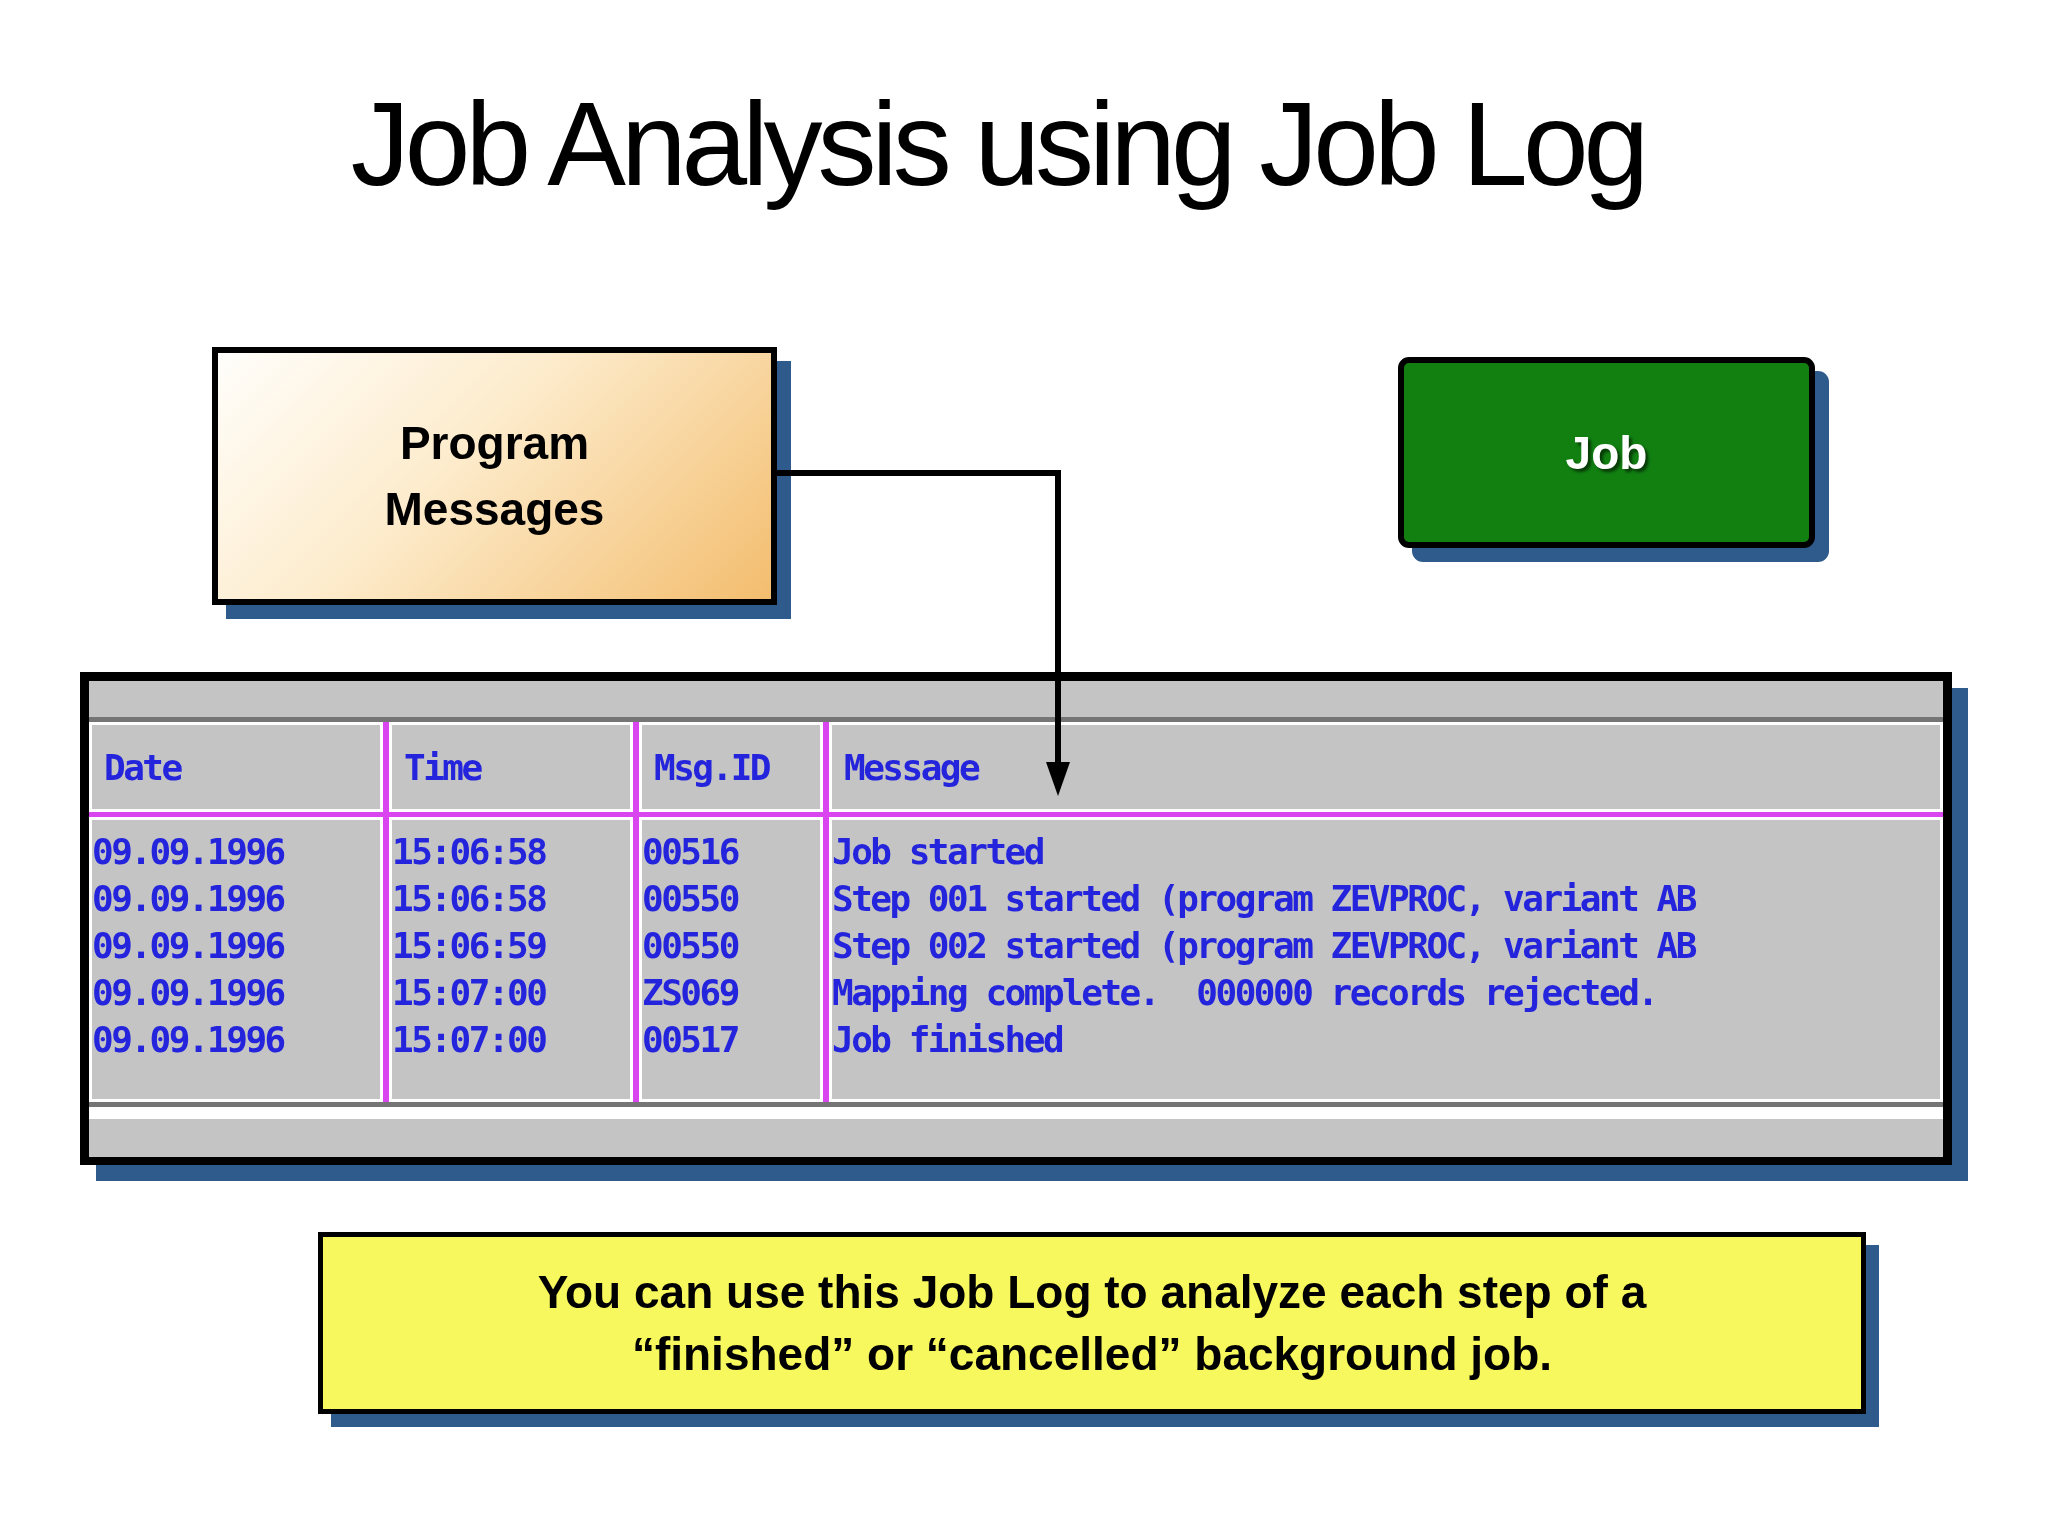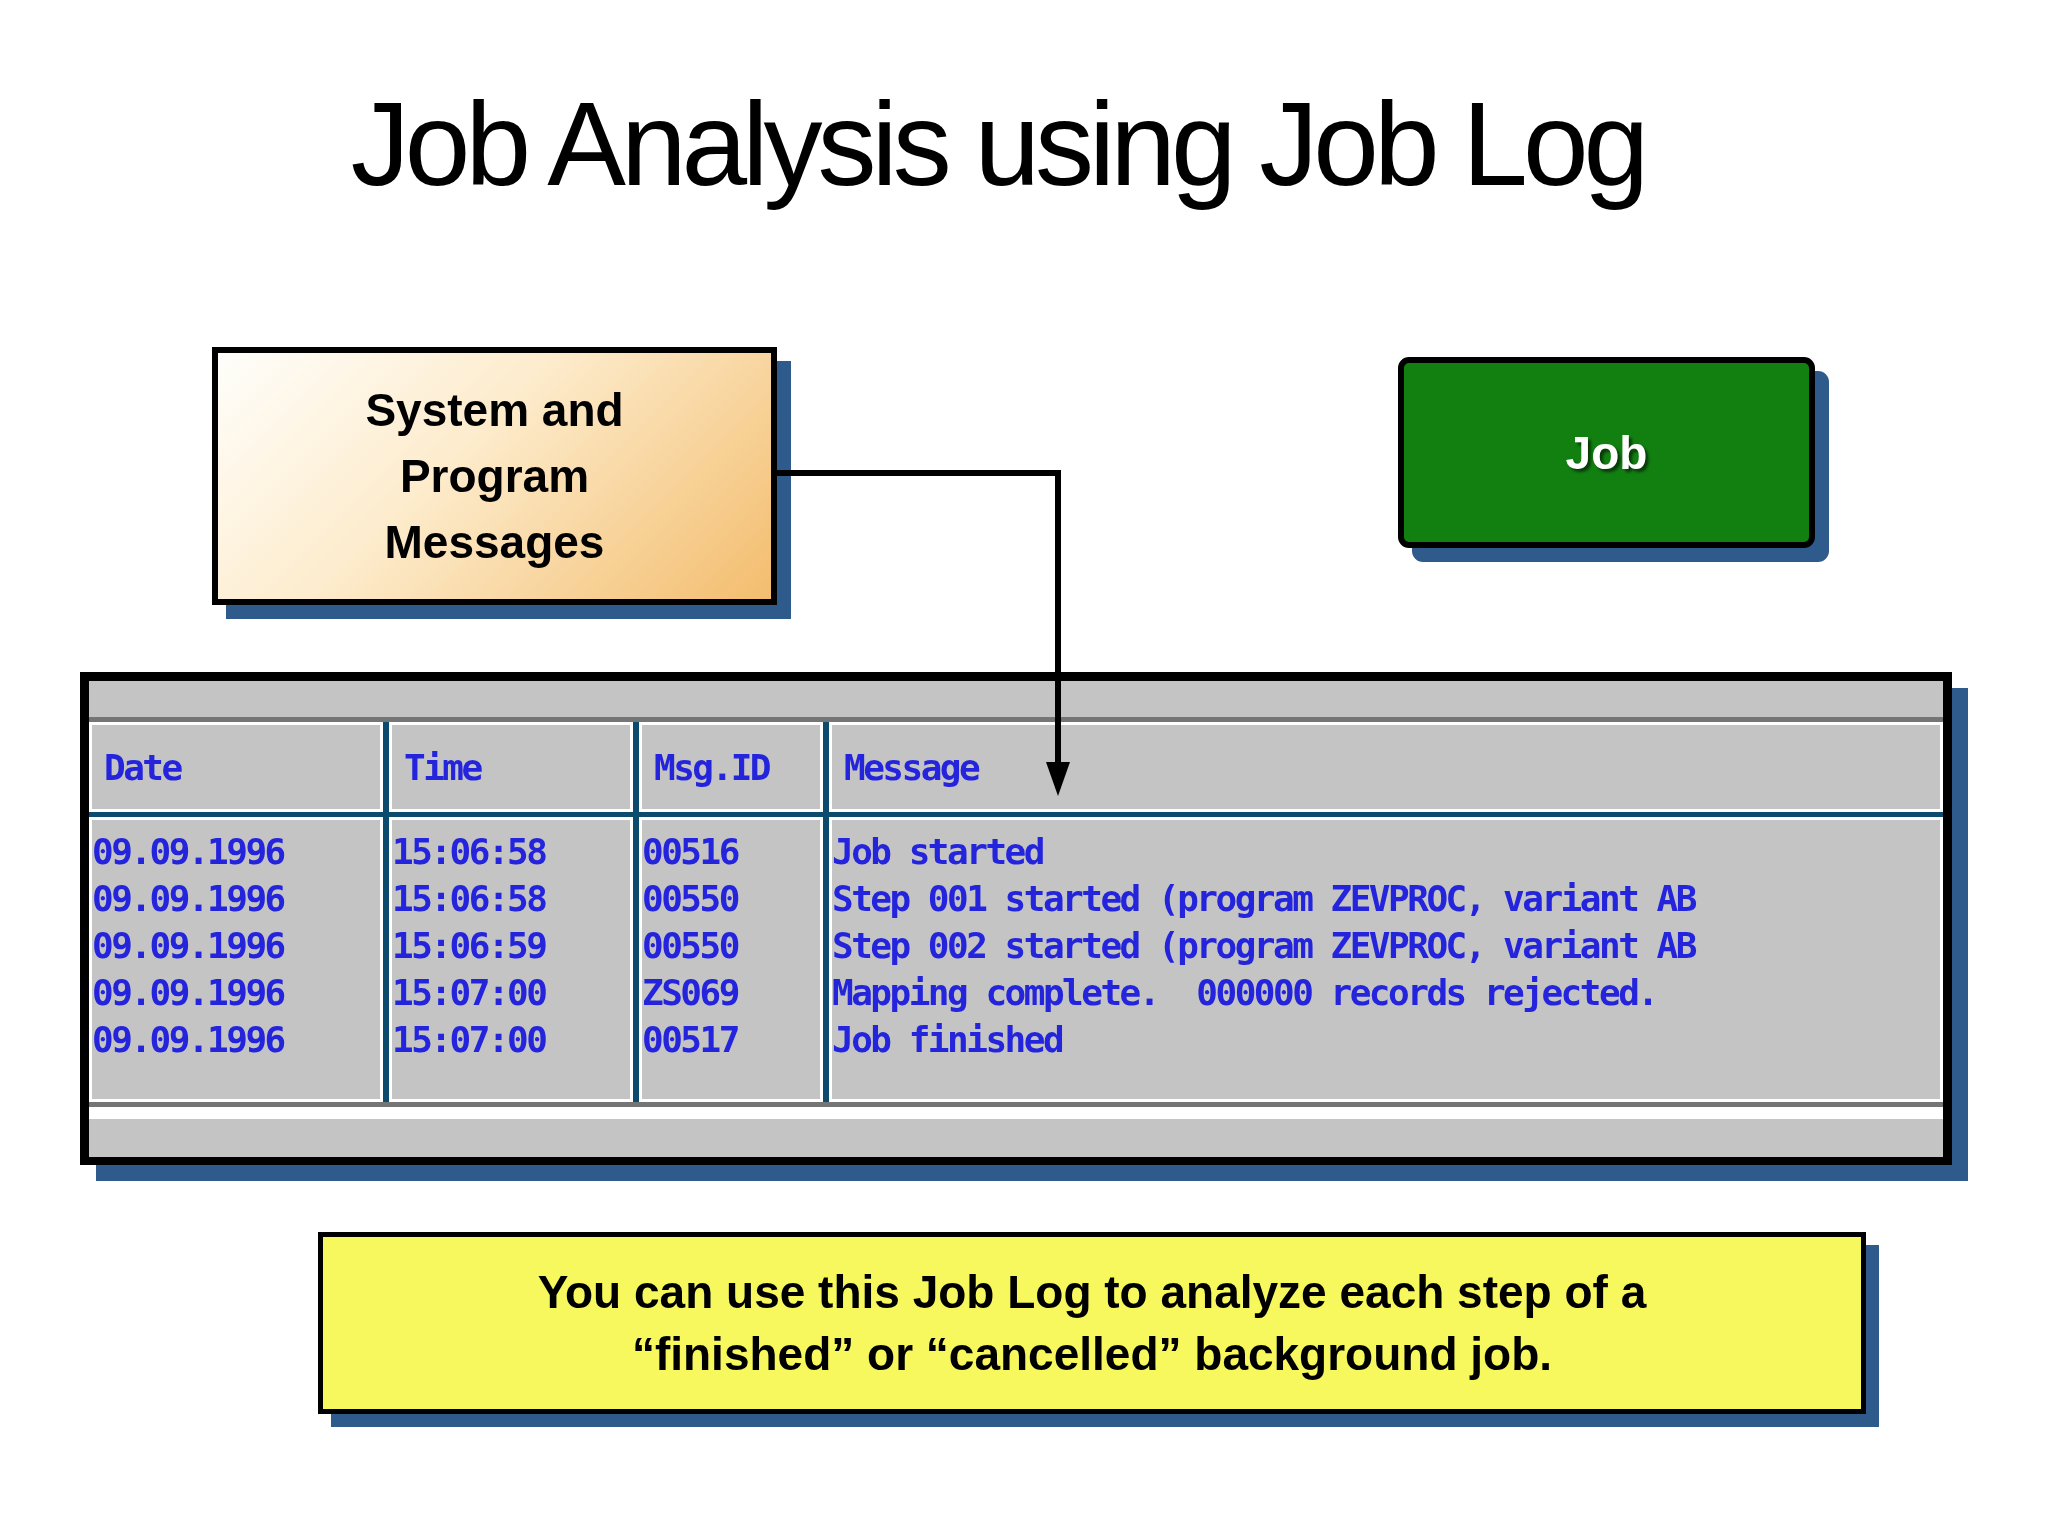--- a/index.html
+++ b/index.html
@@ -29,21 +29,21 @@
       border-left:12px solid transparent;border-right:12px solid transparent;
       border-top:34px solid #000;}
 
   
   .joblog{position:absolute;left:80px;top:672px;width:1872px;height:493px;
       box-sizing:border-box;border:9px solid #000;background:#c4c4c4;
       box-shadow:16px 16px 0 0 #2e5b8c;z-index:10;}
   .strip-top{height:36px;background:#c4c4c4;}
   .cellgrid{display:grid;grid-template-columns:294px 244px 184px 1fr;
       grid-template-rows:90px 285px;column-gap:6px;row-gap:5px;
-      background:#0c4a6e;border-top:5px solid #757575;border-bottom:5px solid #757575;}
+      background:#d946ef;border-top:5px solid #757575;border-bottom:5px solid #757575;}
   .cell{background:#c4c4c4;border:3px solid #ffffff;box-sizing:border-box;
       overflow:hidden;color:#2424dd;
       font-family:"DejaVu Sans Mono",monospace;font-weight:700;font-size:36px;letter-spacing:-2.5px;}
   .cell.head{display:flex;align-items:center;padding-left:12px;}
   .cell.col{padding:8px 0 0 0;}
   .ln{white-space:pre;line-height:47px;height:47px;}
   .band-white{height:12px;background:#ffffff;}
   .strip-bottom{height:38px;background:#c4c4c4;}
 
   
@@ -54,21 +54,20 @@
       text-align:center;color:#000;font-weight:700;font-size:46px;line-height:62px;margin-left:48px;}
 </style>
 </head>
 <body>
 
 <div class="slide">
 
   <h1 class="title">Job Analysis using Job Log</h1>
 
   <div class="box box-orange">
-    <span class="bl">System and</span>
     <span class="bl">Program</span>
     <span class="bl">Messages</span>
   </div>
 
   <div class="box box-green">
     <span class="bl">Job</span>
   </div>
 
   <div class="conn-h"></div>
   <div class="conn-v"></div>

